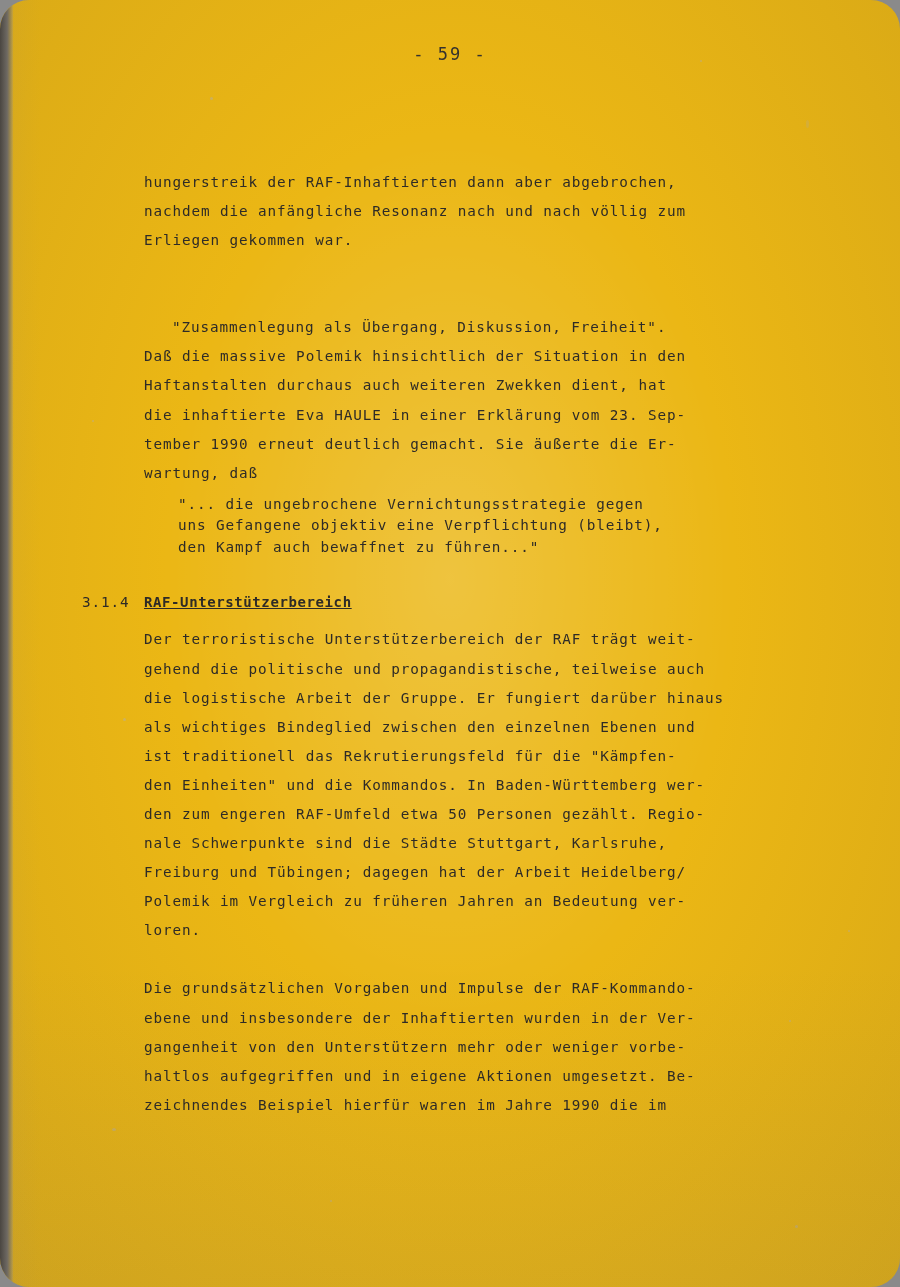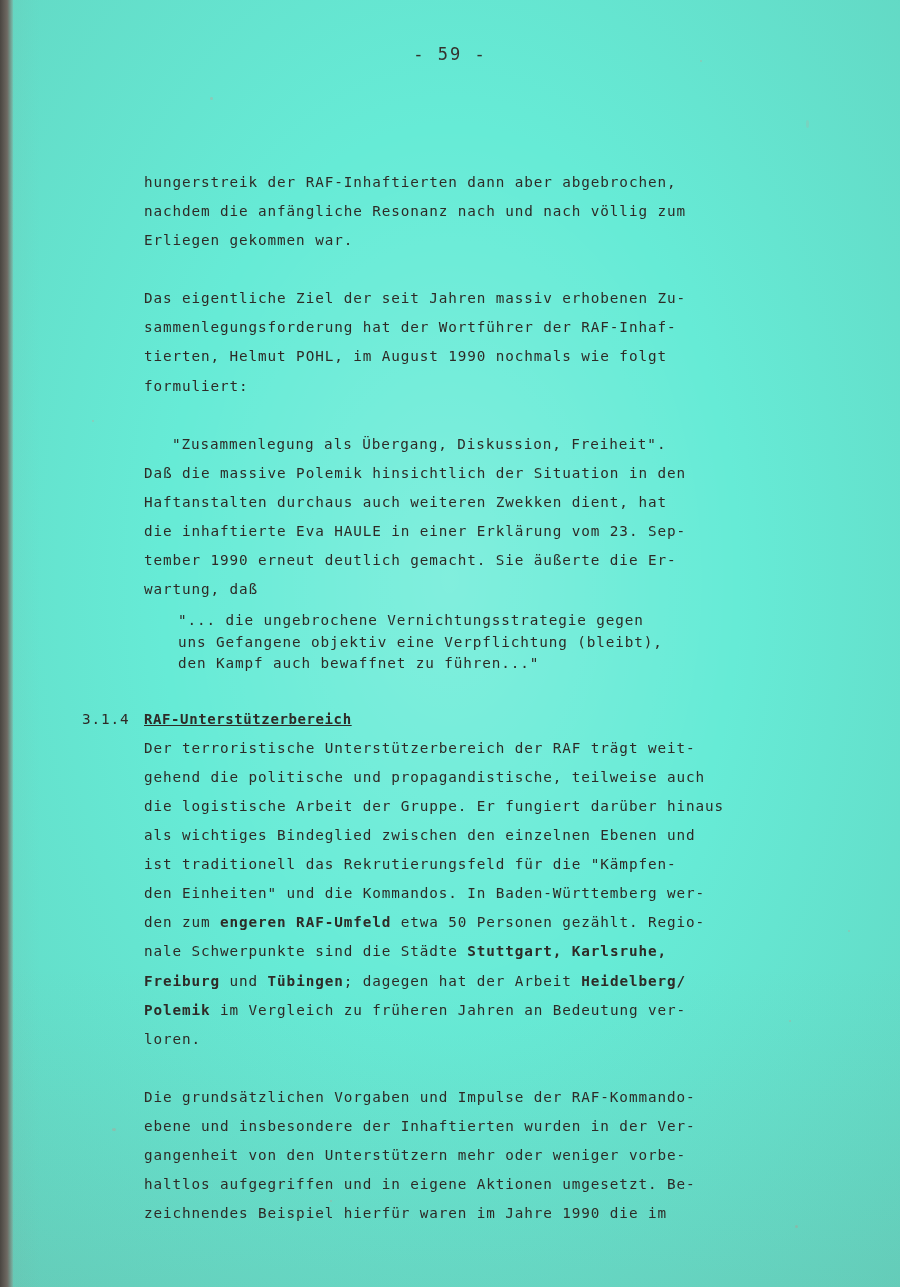--- a/index.html
+++ b/index.html
@@ -7,22 +7,23 @@
     padding: 0;
   }
   body {
     background: #8a8a8a;
     font-family: "DejaVu Sans Mono", monospace;
   }
   .page {
     position: relative;
     width: 900px;
     height: 1287px;
-    background: #5eead4;
+    background: #eab308;
     overflow: hidden;
+    border-radius: 29px;
   }
   
   .page::before {
     content: "";
     position: absolute;
     inset: 0;
     background:
       radial-gradient(ellipse at 50% 45%, rgba(255,255,255,0.22) 0%, rgba(255,255,255,0.05) 45%, rgba(120,112,100,0.16) 100%);
     pointer-events: none;
     z-index: 3;
@@ -91,37 +92,37 @@
     margin-left: 28px;
   }
   .block-quote {
     margin-left: 34px;
     line-height: 21.5px;
     margin-top: 6px;
   }
   .heading-row {
     position: relative;
     margin-top: 30px;
-    margin-bottom: 0;
+    margin-bottom: 8px;
   }
   .heading-num {
     position: absolute;
     left: -62px;
     top: 0;
     font-size: 14.3px;
     letter-spacing: 0.9px;
   }
   .heading-title {
     font-weight: bold;
     font-size: 14px;
     letter-spacing: 0.6px;
     text-decoration: underline;
   }
   b.inline {
-    font-weight: bold;
+    font-weight: normal;
   }
   .nowrap {
     white-space: pre-wrap;
   }
 </style>
 </head>
 <body>
 
 <div class="page">
   <div class="edge-dark"></div>
@@ -143,24 +144,20 @@
     <div class="page-number">- 59 -</div>
 
     <div class="body-text">
 
       <p class="nowrap"><span>hungerstreik der RAF-Inhaftierten dann aber abgebrochen,
 nachdem die anfängliche Resonanz nach und nach völlig zum
 Erliegen gekommen war.</span></p>
 
       <div class="gap"></div>
 
-      <p class="nowrap"><span>Das eigentliche Ziel der seit Jahren massiv erhobenen Zu-
-sammenlegungsforderung hat der Wortführer der RAF-Inhaf-
-tierten, Helmut POHL, im August 1990 nochmals wie folgt
-formuliert:</span></p>
 
       <div class="gap"></div>
 
       <p class="nowrap indent-quote"><span>"Zusammenlegung als Übergang, Diskussion, Freiheit".</span></p>
 
       <p class="nowrap"><span>Daß die massive Polemik hinsichtlich der Situation in den
 Haftanstalten durchaus auch weiteren Zwekken dient, hat
 die inhaftierte Eva HAULE in einer Erklärung vom 23. Sep-
 tember 1990 erneut deutlich gemacht. Sie äußerte die Er-
 wartung, daß</span></p>

